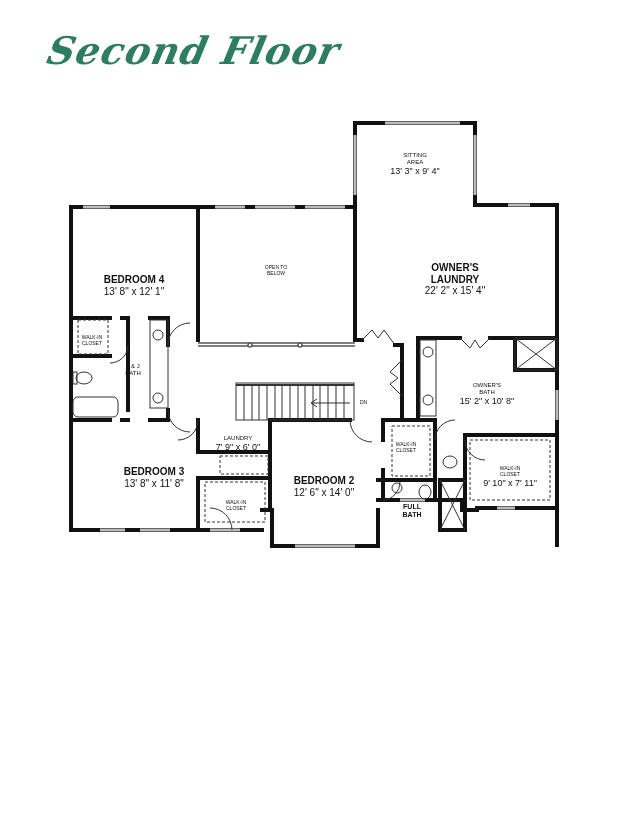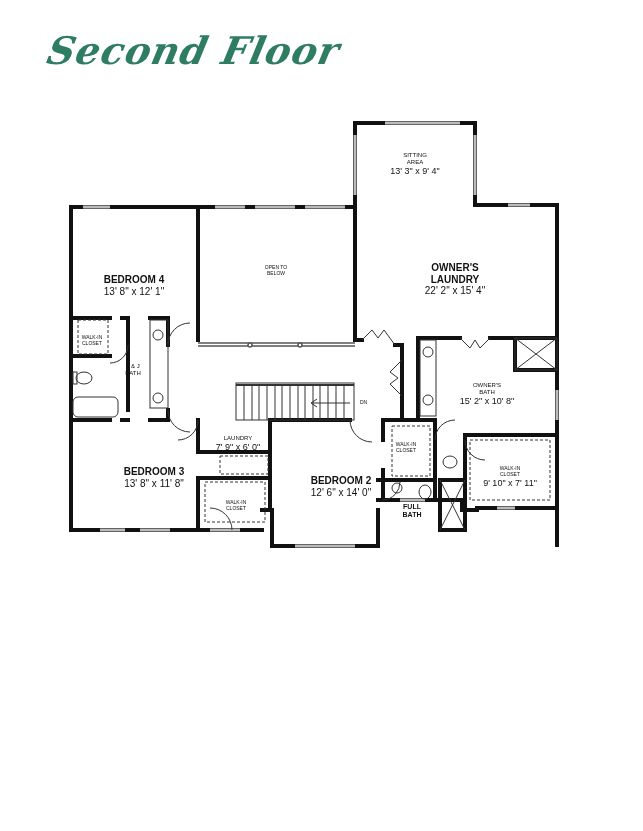--- a/index.html
+++ b/index.html
@@ -199,21 +199,21 @@
 <div class="lbl big" style="left:134px; top:466px;margin-left:20px;">
   <span class="name">BEDROOM 3</span>
   <span class="dim">13' 8" x 11' 8"</span>
 </div>
 
 <div class="lbl tiny" style="left:236px; top:500px;">
   <span class="name">WALK-IN</span>
   <span class="name">CLOSET</span>
 </div>
 
-<div class="lbl big" style="left:341px; top:475px;">
+<div class="lbl big" style="left:324px; top:475px;">
   <span class="name">BEDROOM 2</span>
   <span class="dim">12' 6" x 14' 0"</span>
 </div>
 
 <div class="lbl tiny" style="left:406px; top:442px;">
   <span class="name">WALK-IN</span>
   <span class="name">CLOSET</span>
 </div>
 
 <div class="lbl small" style="left:412px; top:503px;">

